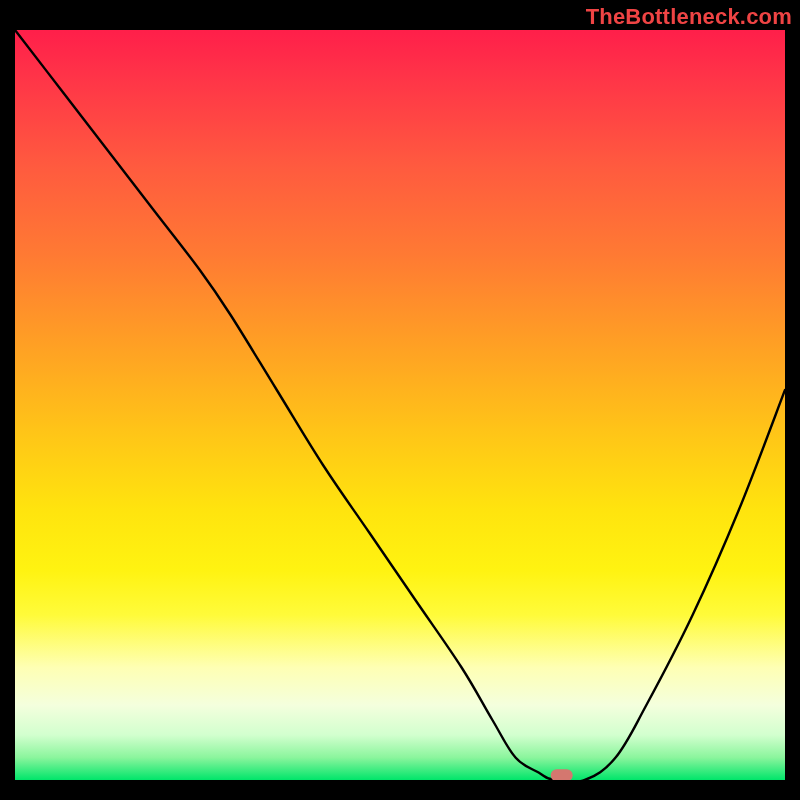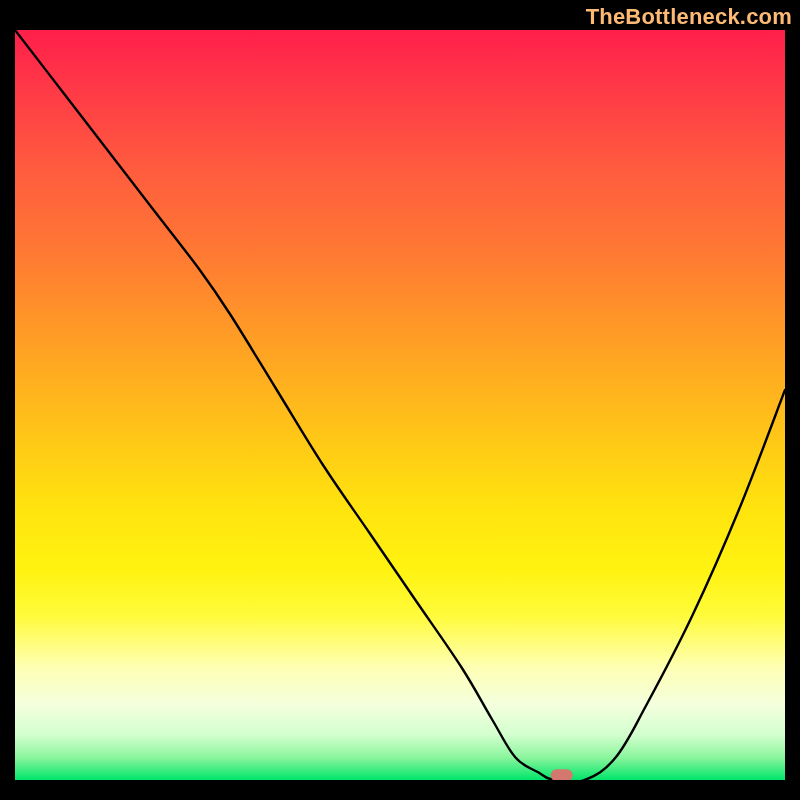--- a/index.html
+++ b/index.html
@@ -14,21 +14,21 @@
   .frame {
     position: relative;
     width: 800px;
     height: 800px;
     background: #000;
   }
   .watermark {
     position: absolute;
     top: 4px;
     right: 8px;
-    color: #fdba74;
+    color: #ef4444;
     font-size: 22px;
     font-weight: bold;
     letter-spacing: 0.2px;
     z-index: 20;
     pointer-events: none;
   }
   .plot-area {
     position: absolute;
     left: 15px;
     top: 30px;

